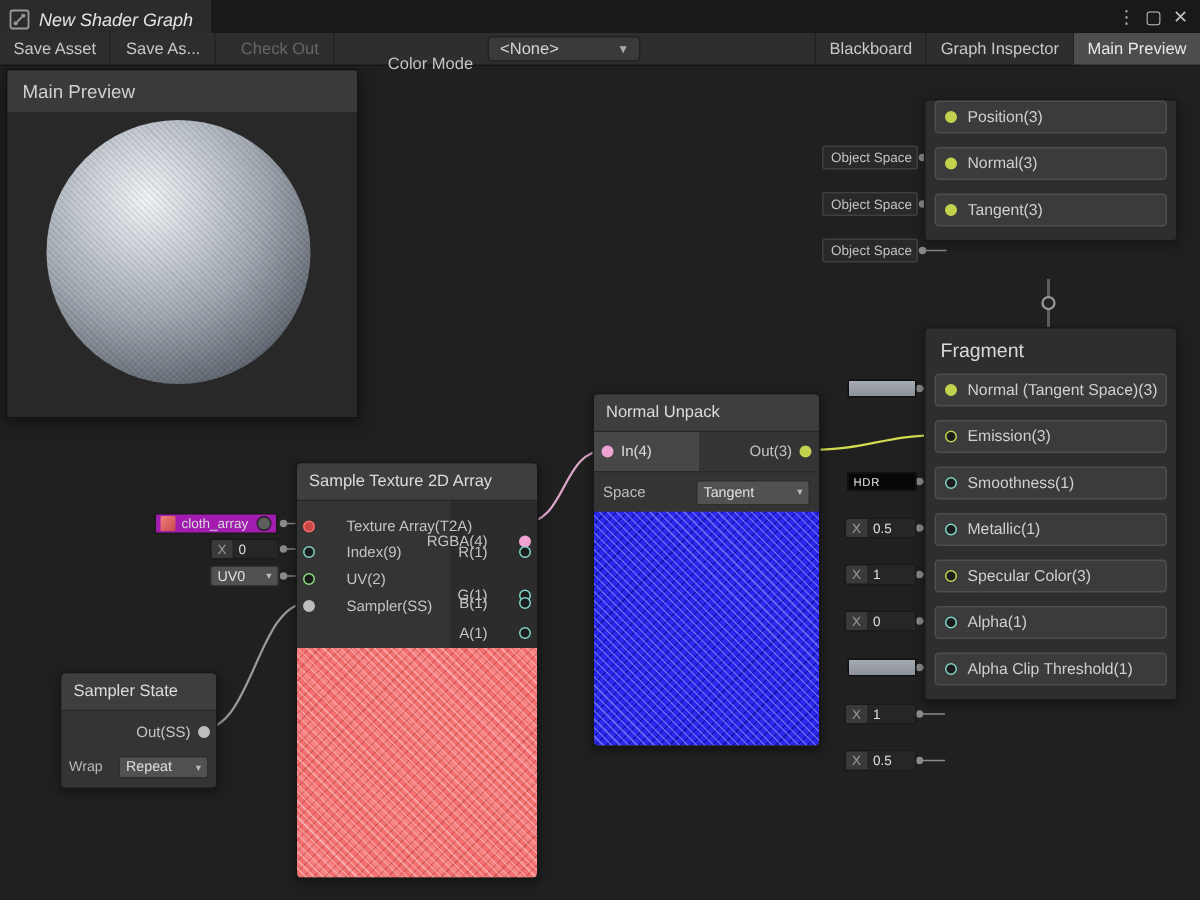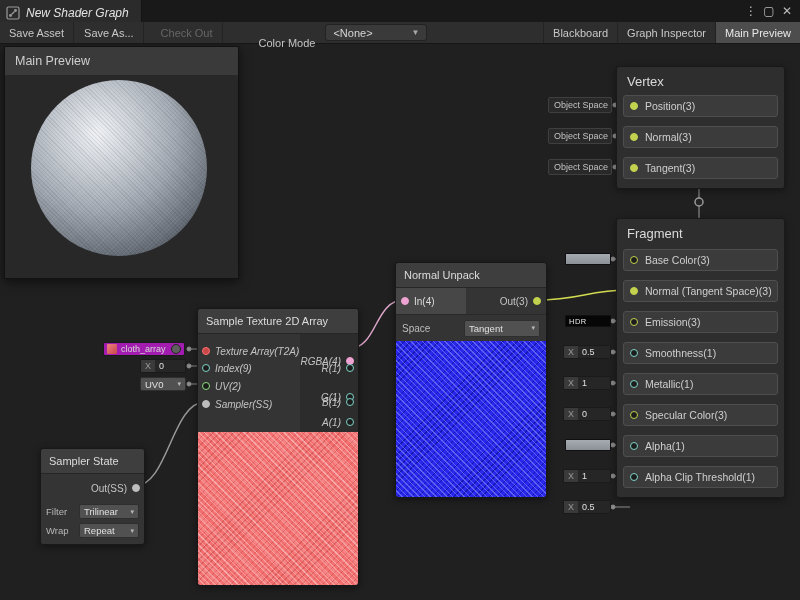--- a/index.html
+++ b/index.html
@@ -47,21 +47,21 @@
   .p-vec4{border-color:#efa3d3;} .p-tex{border-color:#ff6e6e;background:#c84848;} .p-sampler{border-color:#bdbdbd;}
   .connected.p-vec3{background:#c3d24e;} .connected.p-vec4{background:#efa3d3;} .connected.p-sampler{background:#bdbdbd;}
   
   .ctx-node{position:absolute;background:#2e2e2e;border:1px solid #191919;border-radius:3px;box-shadow:0 2px 7px rgba(0,0,0,.4);z-index:2;}
   .ctx-title{padding:7px 10px 8px;font-size:13px;color:#dadada;}
   .block-row{margin:0 6px 9px;height:22px;box-sizing:border-box;background:#3b3b3b;border:1px solid #4e4e4e;border-radius:3px;display:flex;align-items:center;gap:7px;padding:0 6px;font-size:10.5px;color:#cfcfcf;white-space:nowrap;}
   
   .sample-node{left:197px;top:308px;width:160px;}
   .sample-body{position:relative;height:98px;}
   .out-col{position:absolute;right:0;top:0;bottom:0;width:58px;background:#2c2c2c;}
-  .io-row{position:absolute;display:flex;align-items:center;gap:5px;height:14px;font-size:10px;color:#c4c4c4;white-space:nowrap;font-style:italic;}
+  .io-row{position:absolute;display:flex;align-items:center;gap:21px;height:14px;font-size:10px;color:#c4c4c4;white-space:nowrap;}
   .io-row.in{left:4px;} .io-row.out{right:4px;flex-direction:row-reverse;}
   .sample-preview{height:153px;border-radius:0 0 3px 3px;
     background-color:#f37070;
     background-image:
       repeating-linear-gradient(45deg, rgba(255,255,255,.30) 0 1px, transparent 1px 4px),
       repeating-linear-gradient(-45deg, rgba(130,10,10,.22) 0 1px, transparent 1px 5px),
       repeating-linear-gradient(45deg, rgba(255,170,170,.35) 0 2px, transparent 2px 7px);}
   
   .unpack-node{left:395px;top:262px;width:150px;}
   .unpack-iorow{height:26px;display:flex;align-items:center;justify-content:space-between;}
@@ -155,21 +155,20 @@
     <circle cx="613" cy="476" r="2"></circle>
       <circle cx="613" cy="507" r="2"></circle>
     <path d="M189,349 H206 M189,366 H206 M189,384 H206" fill="none"></path>
     <circle cx="189" cy="349" r="2"></circle>
       <circle cx="189" cy="366" r="2"></circle>
       <circle cx="189" cy="384" r="2"></circle>
   </g>
 </svg>
 
 <div class="ctx-node" style="left:616px;top:66px;width:167px;">
-  <div class="ctx-title" style="padding-bottom:6px;">Vertex</div>
   <div class="block-row">
     <span class="port p-vec3 connected"></span>
     <span>Position(3)</span>
   </div>
   <div class="block-row">
     <span class="port p-vec3 connected"></span>
     <span>Normal(3)</span>
   </div>
   <div class="block-row">
     <span class="port p-vec3 connected"></span>
@@ -182,24 +181,20 @@
 </div>
 <div class="mini objspace" style="left:548px;top:128px;">
   <span>Object Space</span>
 </div>
 <div class="mini objspace" style="left:548px;top:159px;">
   <span>Object Space</span>
 </div>
 
 <div class="ctx-node" style="left:616px;top:218px;width:167px;">
   <div class="ctx-title">Fragment</div>
-  <div class="block-row">
-    <span class="port p-vec3"></span>
-    <span>Base Color(3)</span>
-  </div>
   <div class="block-row">
     <span class="port p-vec3 connected"></span>
     <span>Normal (Tangent Space)(3)</span>
   </div>
   <div class="block-row">
     <span class="port p-vec3"></span>
     <span>Emission(3)</span>
   </div>
   <div class="block-row">
     <span class="port p-vec1"></span>
@@ -328,27 +323,20 @@
   </div>
   <div class="unpack-preview"></div>
 </div>
 
 <div class="snode samplerstate-node">
   <div class="snode-header">Sampler State</div>
   <div class="ss-outrow">
     <span class="port p-sampler connected"></span>
     <span>Out(SS)</span>
   </div>
-  <div class="ss-row">
-    <span>Filter</span>
-    <div class="dropdown" style="width:60px;height:15px;">
-      <span>Trilinear</span>
-      <span class="arrow">▾</span>
-    </div>
-  </div>
   <div class="ss-row" style="padding-bottom:4px;">
     <span>Wrap</span>
     <div class="dropdown" style="width:60px;height:15px;">
       <span>Repeat</span>
       <span class="arrow">▾</span>
     </div>
   </div>
 </div>
 
 <div class="preview-panel">

